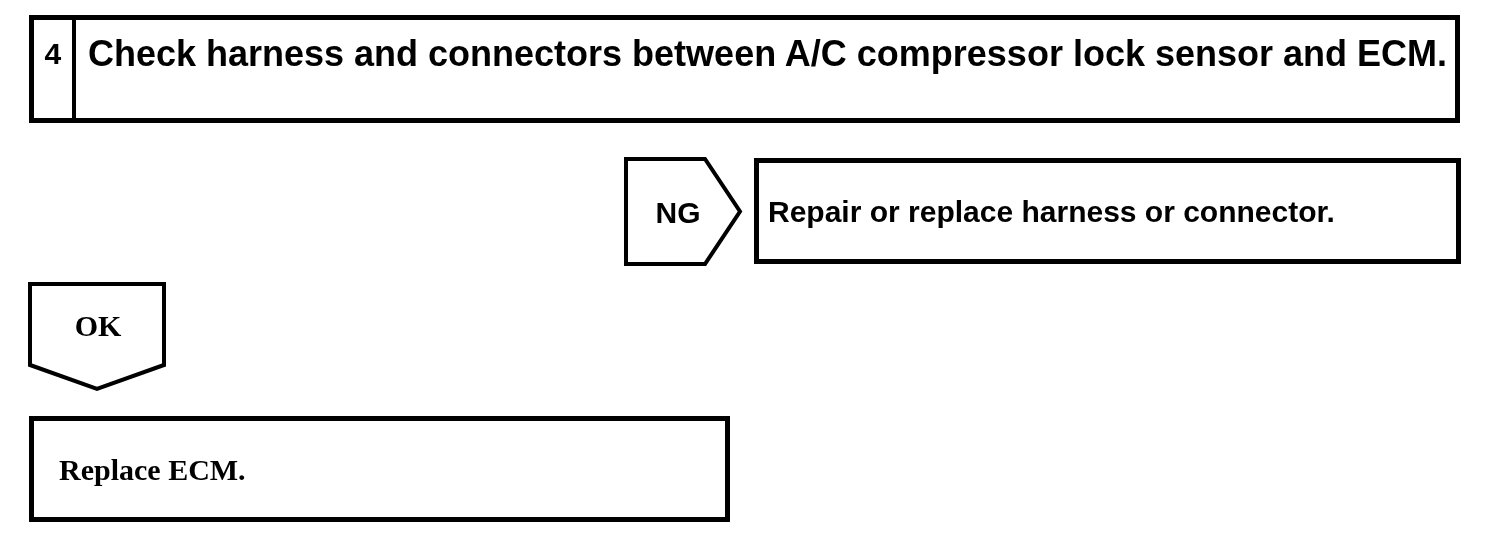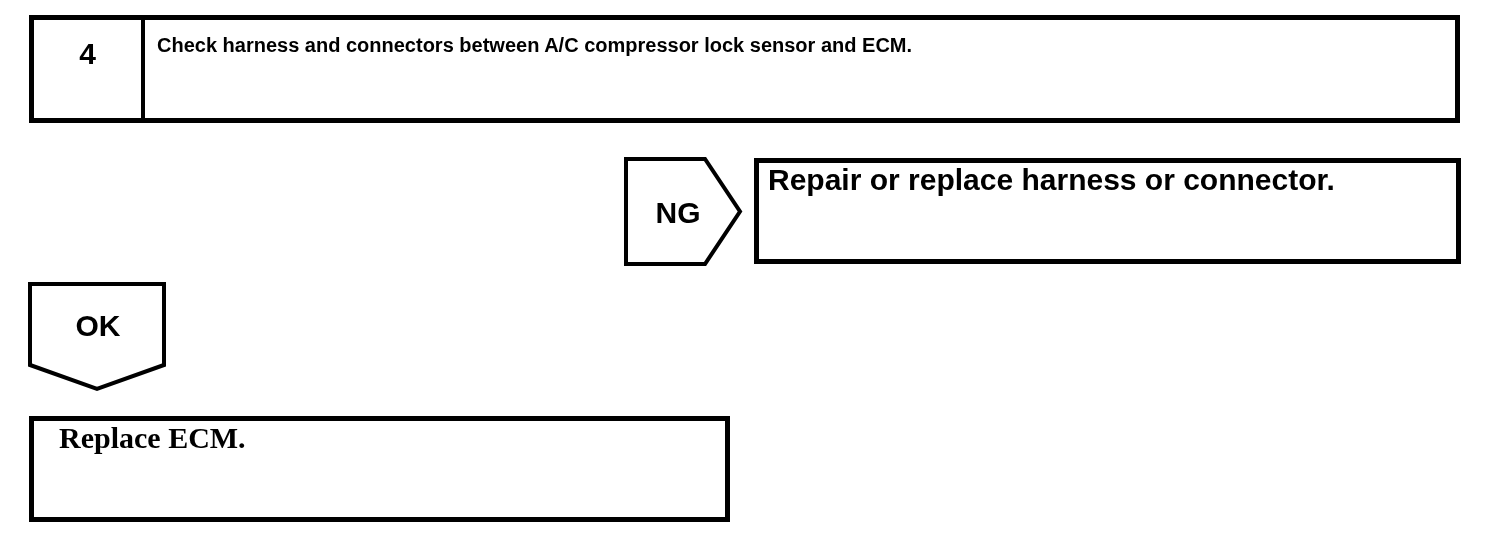--- a/index.html
+++ b/index.html
@@ -31,44 +31,45 @@
     box-sizing: border-box;
     text-align: center;
     padding-top: 17px;
     font-size: 30px;
     font-weight: bold;
     line-height: 1.1;
   }
   .step-text-cell {
     flex: 1;
     padding: 14px 8px 0 12px;
-    font-size: 20px;
+    font-size: 36px;
     font-weight: bold;
     line-height: 1.1;
     white-space: nowrap;
   }
 
   
   .connector { background: transparent; }
   .connector svg { position: absolute; left: 0; top: 0; }
   .connector .label {
     position: absolute; inset: 0;
     display: flex; align-items: center; justify-content: center;
     font-size: 30px; font-weight: bold;
   }
   .ng-connector { left: 624px; top: 157px; width: 120px; height: 111px; }
   .ng-connector .label { padding-right: 12px; }
   .ok-connector { left: 28px; top: 282px; width: 140px; height: 111px; }
-  .ok-connector .label { padding-bottom: 24px; }
+  .ok-connector .label { padding-bottom: 24px; font-family: Liberation Serif, serif; }
 
   
   .action-box {
     border: 5px solid #000;
     background: #fff;
     display: flex;
+    align-items: center;
     font-size: 30px;
     font-weight: bold;
     line-height: 1.1;
     white-space: nowrap;
   }
   .ng-action-box {
     left: 754px; top: 158px;
     width: 707px; height: 106px;
     padding-left: 9px;
   }

